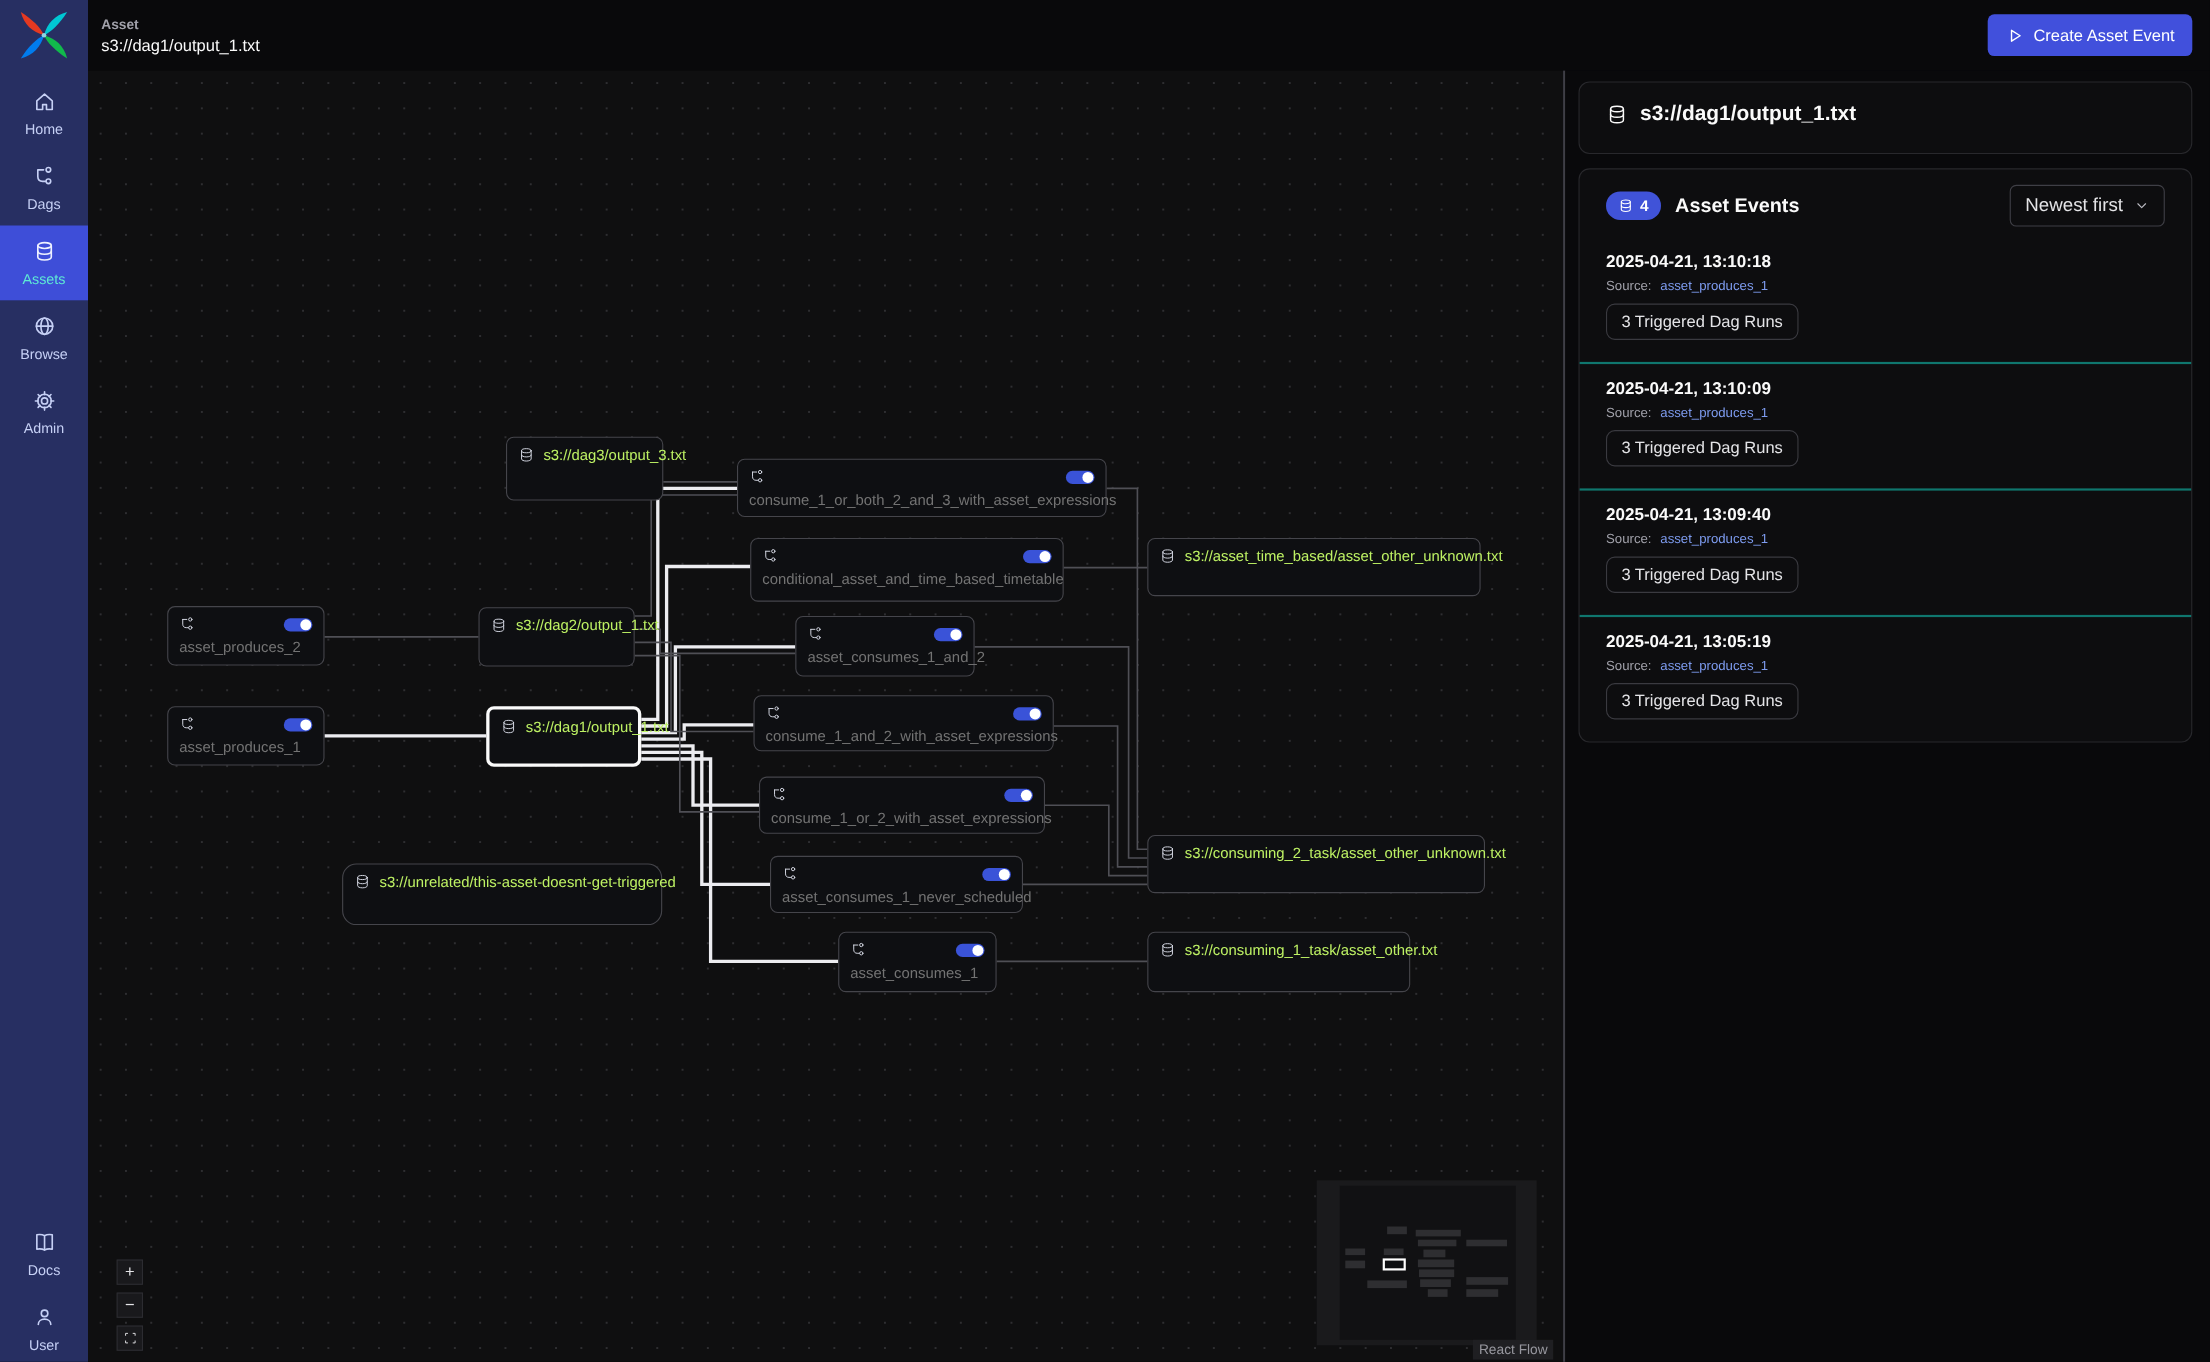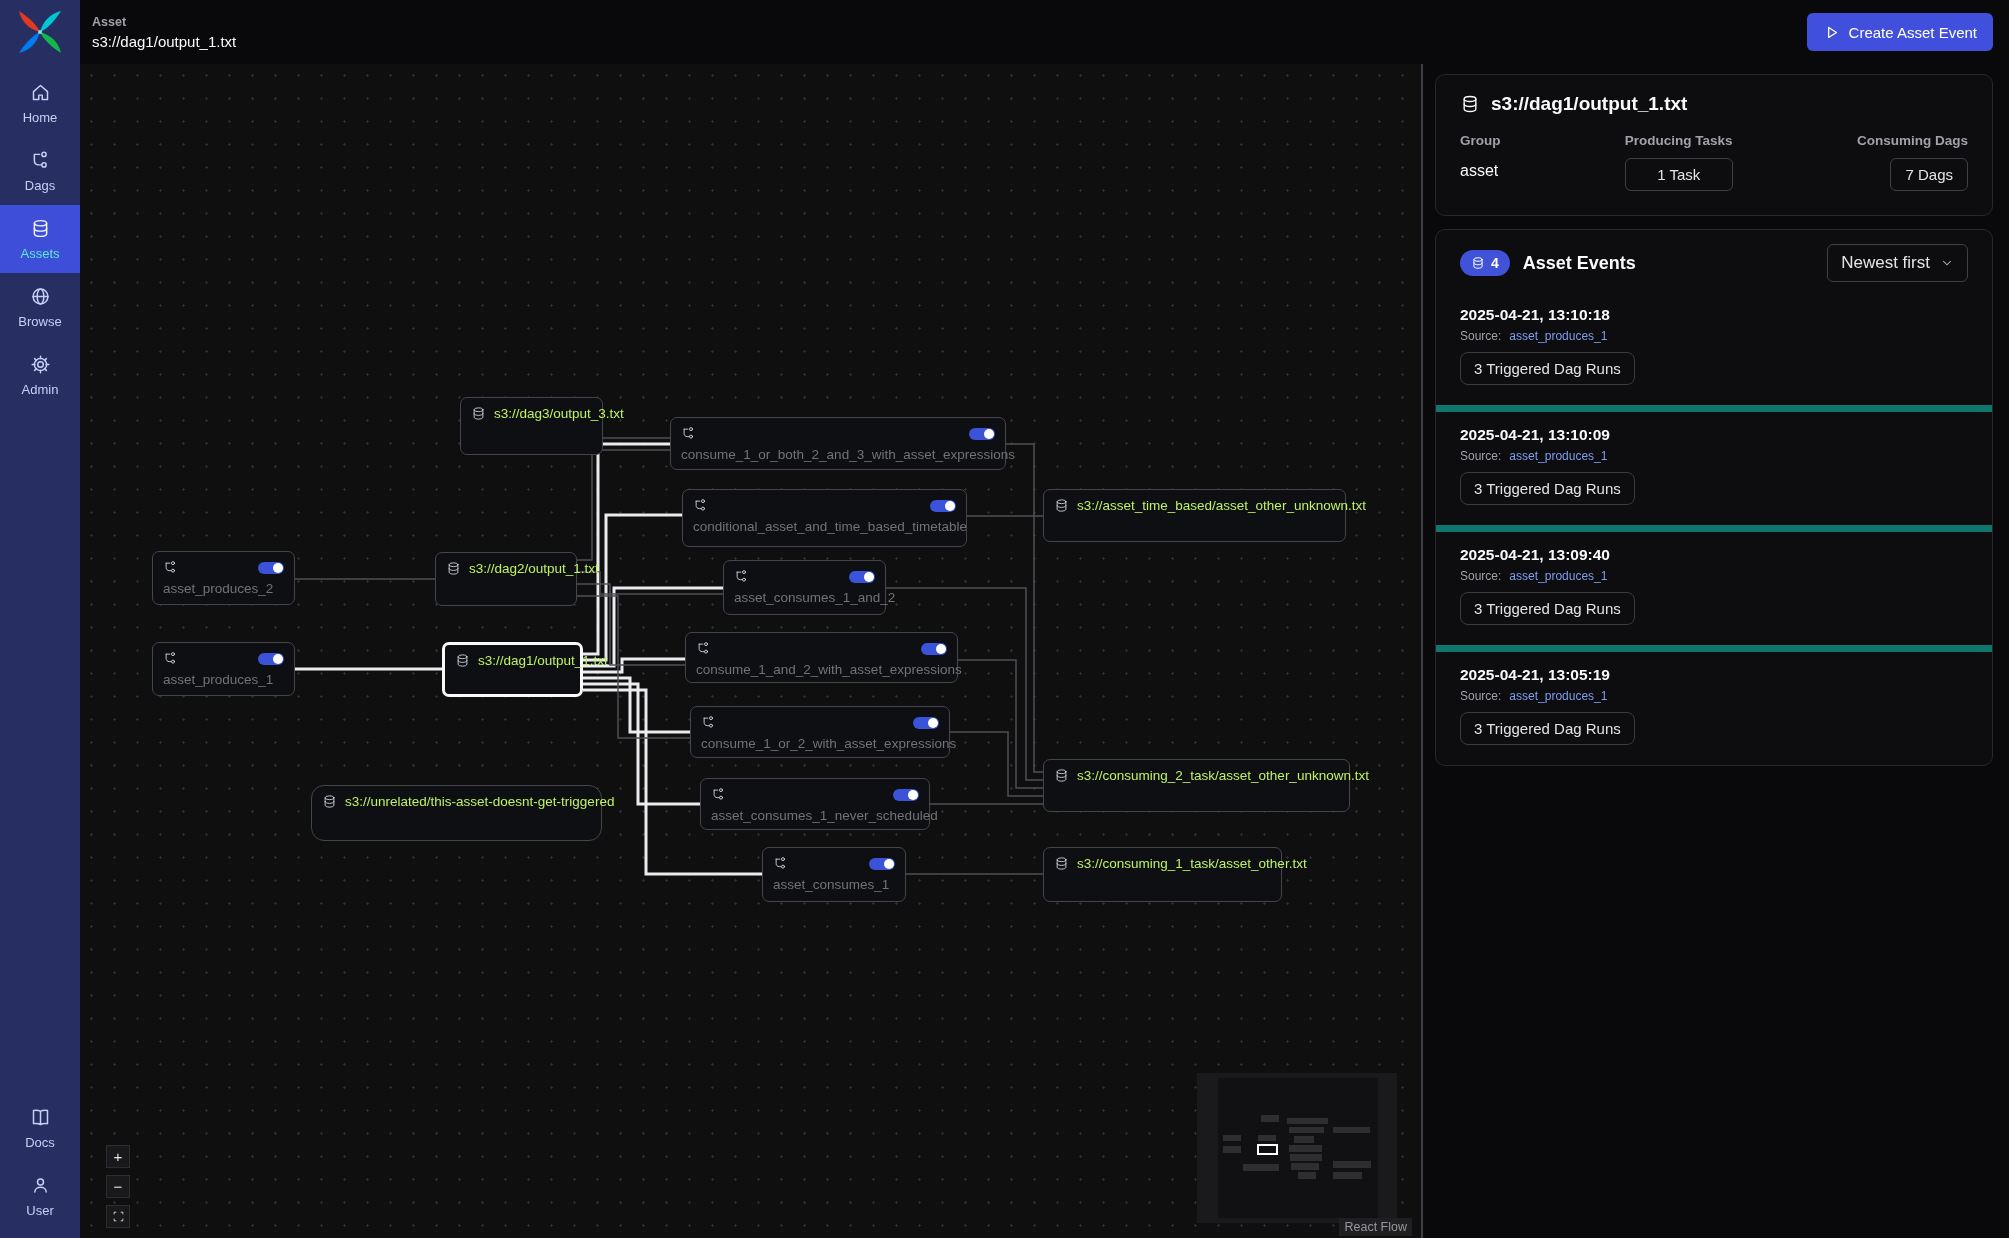--- a/index.html
+++ b/index.html
@@ -86,21 +86,21 @@
   .events-head-left { display:flex; align-items:center; gap:13px; }
   .count-badge { background:#4053d8; border-radius:999px; height:26px; padding:0 11px; display:flex;
                  align-items:center; gap:6px; color:#fff; font-size:14px; font-weight:bold; }
   .count-badge svg { width:14px; height:14px; stroke:#fff; fill:none; stroke-width:1.7;
                      stroke-linecap:round; stroke-linejoin:round; }
   .events-title { font-size:18px; font-weight:bold; color:#fafafa; }
   .sort-select { display:flex; align-items:center; gap:10px; border:1px solid #3f3f46; border-radius:6px;
                  padding:8px 13px; font-size:17px; color:#e4e4e7; cursor:pointer; background:transparent; }
   .sort-select svg { width:14px; height:14px; stroke:#b9b9c0; fill:none; stroke-width:1.8;
                      stroke-linecap:round; stroke-linejoin:round; }
-  .event { padding:14px 24px 20px; border-bottom:7px solid #0f766e; }
+  .event { padding:14px 24px 20px; border-bottom:2px solid #0f766e; }
   .event:last-child { border-bottom:none; }
   .event-ts { font-size:15.5px; font-weight:bold; color:#fafafa; }
   .event-src { margin-top:5px; font-size:12px; color:#a1a1aa; display:flex; gap:8px; }
   .event-src a { color:#7e9cf0; text-decoration:none; cursor:pointer; }
   .runs-btn { margin-top:9px; background:transparent; border:1px solid #3a3a40; border-radius:8px;
               color:#e4e4e7; font-size:15px; padding:7px 13px; cursor:pointer; font-family:inherit; }
 </style>
 </head>
 <body>
 
@@ -153,21 +153,21 @@
   </div>
 
   <div class="sidebar-spacer"></div>
 
   <div class="nav-item">
     <svg viewBox="0 0 24 24">
         <path d="M12 5 C10 3.8 7 3.5 4 4 V19 C7 18.5 10 18.8 12 20 C14 18.8 17 18.5 20 19 V4 C17 3.5 14 3.8 12 5 Z M12 5 V20"></path>
       </svg>
     <span class="nav-label">Docs</span>
   </div>
-  <div class="nav-item" style="padding-bottom:20px">
+  <div class="nav-item" style="padding-bottom:8px">
     <svg viewBox="0 0 24 24">
         <circle cx="12" cy="8" r="3.4"></circle>
         <path d="M5.5 19.5 c0-3.5 3-5.5 6.5-5.5 s6.5 2 6.5 5.5"></path>
       </svg>
     <span class="nav-label">User</span>
   </div>
 </aside>
 
 <header class="topbar">
   <div class="topbar-titles">
@@ -449,34 +449,20 @@
 <div class="panel">
   <section class="card asset-card">
     <div class="asset-card-title">
       <svg viewBox="0 0 24 24">
           <ellipse cx="12" cy="6" rx="7" ry="3"></ellipse>
           <path d="M5 6 v6 c0 1.7 3.1 3 7 3 s7 -1.3 7 -3 V6"></path>
           <path d="M5 12 v6 c0 1.7 3.1 3 7 3 s7 -1.3 7 -3 v-6"></path>
         </svg>
       <span>s3://dag1/output_1.txt</span>
     </div>
-    <div class="asset-meta">
-      <div class="meta-col">
-        <span class="meta-label">Group</span>
-        <span class="meta-value">asset</span>
-      </div>
-      <div class="meta-col">
-        <span class="meta-label">Producing Tasks</span>
-        <button class="chip-btn">1 Task</button>
-      </div>
-      <div class="meta-col right">
-        <span class="meta-label">Consuming Dags</span>
-        <button class="chip-btn">7 Dags</button>
-      </div>
-    </div>
   </section>
 
   <section class="card events-card">
     <div class="events-head">
       <div class="events-head-left">
         <span class="count-badge">
           <svg viewBox="0 0 24 24">
               <ellipse cx="12" cy="6" rx="7" ry="3"></ellipse>
               <path d="M5 6 v6 c0 1.7 3.1 3 7 3 s7 -1.3 7 -3 V6"></path>
               <path d="M5 12 v6 c0 1.7 3.1 3 7 3 s7 -1.3 7 -3 v-6"></path>

